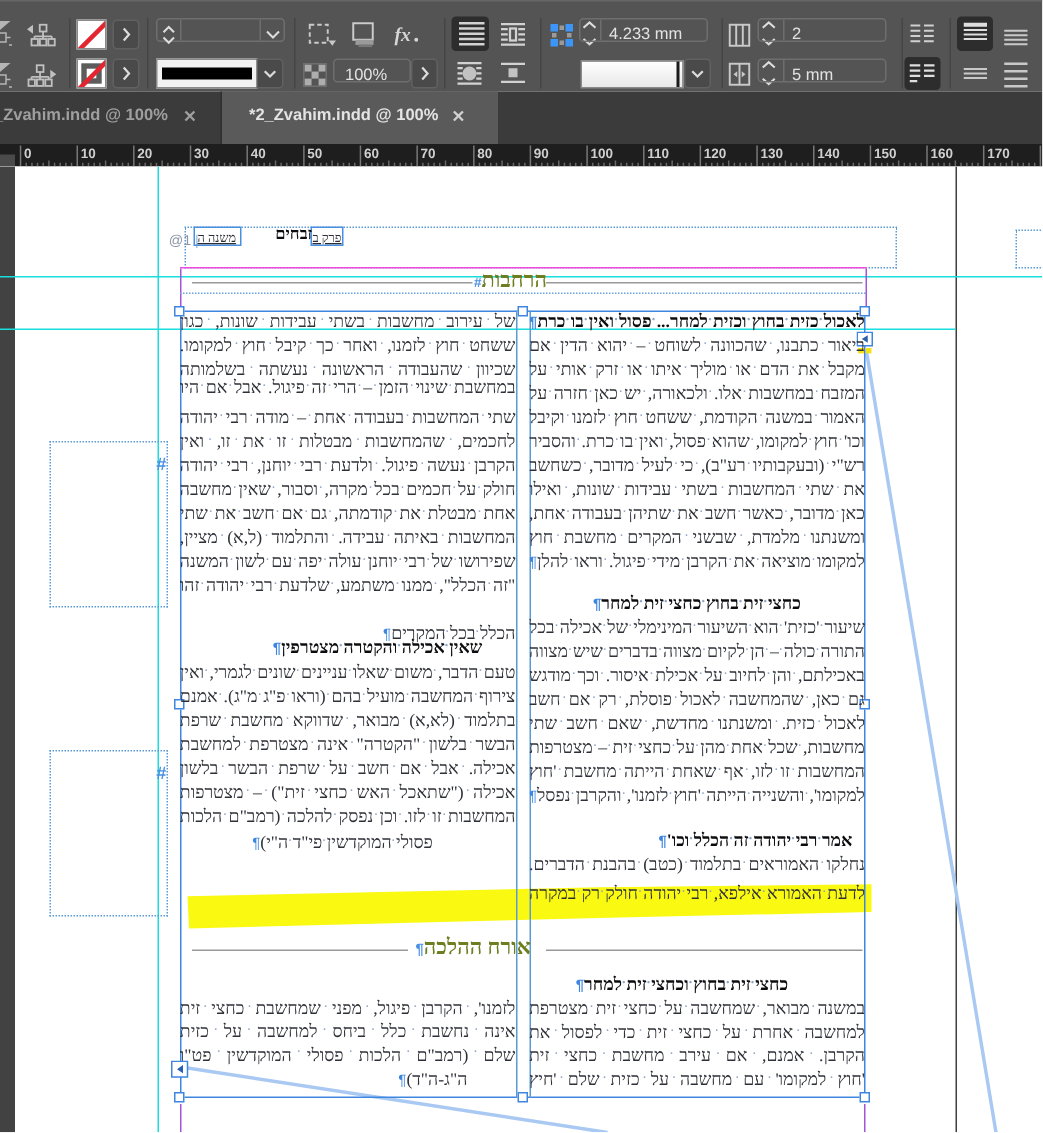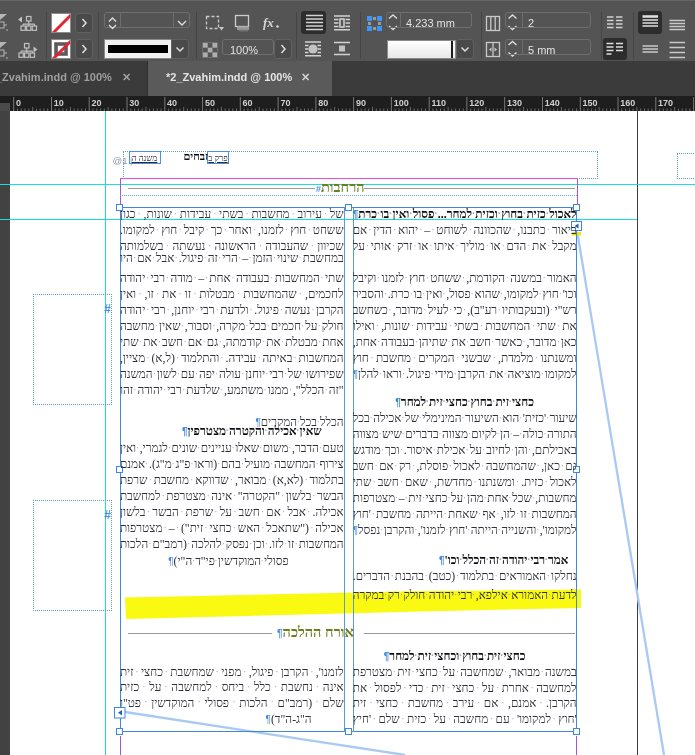--- a/index.html
+++ b/index.html
@@ -332,20 +332,21 @@
 <rect x="6" y="11" width="4" height="3.6" fill="#f5e11a"></rect>
 </svg>
     <svg class="abs" style="left:114px;top:596px;" width="12" height="12" viewBox="0 0 12 12">
 <rect x="0.5" y="0.5" width="10.5" height="10.5" fill="#fff" stroke="#3f86e0"></rect>
 <path d="M8 3 L4 5.75 L8 8.5 Z" fill="#2a5fb0"></path>
 </svg>
     <div class="col" style="left:352.7px;top:0;width:223.9px;height:644px;">
     <div class="tl" style="top:96.0px;"><b>לאכול<span class="sp"> </span>כזית<span class="sp"> </span>בחוץ<span class="sp"> </span>וכזית<span class="sp"> </span>למחר...<span class="sp"> </span>פסול<span class="sp"> </span>ואין<span class="sp"> </span>בו<span class="sp"> </span>כרת<span class="pil">¶</span></b></div>
     <div class="tl" style="top:112.0px;">ביאור<span class="sp"> </span>כתבנו,<span class="sp"> </span>שהכוונה<span class="sp"> </span>לשוחט<span class="sp"> </span>–<span class="sp"> </span>יהוא<span class="sp"> </span>הדין<span class="sp"> </span>אם</div>
     <div class="tl" style="top:128.0px;">מקבל<span class="sp"> </span>את<span class="sp"> </span>הדם<span class="sp"> </span>או<span class="sp"> </span>מוליך<span class="sp"> </span>איתו<span class="sp"> </span>או<span class="sp"> </span>זרק<span class="sp"> </span>אותי<span class="sp"> </span>על</div>
+    <div class="tl" style="top:144.0px;">המזבח<span class="sp"> </span>במחשבות<span class="sp"> </span>אלו.<span class="sp"> </span>ולכאורה,<span class="sp"> </span>יש<span class="sp"> </span>כאן<span class="sp"> </span>חזרה<span class="sp"> </span>על</div>
     <div class="tl" style="top:160.0px;">האמור<span class="sp"> </span>במשנה<span class="sp"> </span>הקודמת,<span class="sp"> </span>ששחט<span class="sp"> </span>חוץ<span class="sp"> </span>לזמנו<span class="sp"> </span>וקיבל</div>
     <div class="tl" style="top:176.0px;">וכו'<span class="sp"> </span>חוץ<span class="sp"> </span>למקומו,<span class="sp"> </span>שהוא<span class="sp"> </span>פסול,<span class="sp"> </span>ואין<span class="sp"> </span>בו<span class="sp"> </span>כרת.<span class="sp"> </span>והסביר</div>
     <div class="tl" style="top:192.0px;">רש"י<span class="sp"> </span>(ובעקבותיו<span class="sp"> </span>רע"ב),<span class="sp"> </span>כי<span class="sp"> </span>לעיל<span class="sp"> </span>מדובר,<span class="sp"> </span>כשחשב</div>
     <div class="tl" style="top:208.0px;">את<span class="sp"> </span>שתי<span class="sp"> </span>המחשבות<span class="sp"> </span>בשתי<span class="sp"> </span>עבידות<span class="sp"> </span>שונות,<span class="sp"> </span>ואילו</div>
     <div class="tl" style="top:224.0px;">כאן<span class="sp"> </span>מדובר,<span class="sp"> </span>כאשר<span class="sp"> </span>חשב<span class="sp"> </span>את<span class="sp"> </span>שתיהן<span class="sp"> </span>בעבודה<span class="sp"> </span>אחת,</div>
     <div class="tl" style="top:240.0px;">ומשנתנו<span class="sp"> </span>מלמדת,<span class="sp"> </span>שבשני<span class="sp"> </span>המקרים<span class="sp"> </span>מחשבת<span class="sp"> </span>חוץ</div>
     <div class="tl" style="top:256.0px;">למקומו<span class="sp"> </span>מוציאה<span class="sp"> </span>את<span class="sp"> </span>הקרבן<span class="sp"> </span>מידי<span class="sp"> </span>פיגול.<span class="sp"> </span>וראו<span class="sp"> </span>להלן<span class="pil">¶</span></div>
     <div class="tl lc" style="top:284.0px;"><b>כחצי<span class="sp"> </span>זית<span class="sp"> </span>בחוץ<span class="sp"> </span>כחצי<span class="sp"> </span>זית<span class="sp"> </span>למחר<span class="pil">¶</span></b></div>
     <div class="tl" style="top:300.0px;">שיעור<span class="sp"> </span>'כזית'<span class="sp"> </span>הוא<span class="sp"> </span>השיעור<span class="sp"> </span>המינימלי<span class="sp"> </span>של<span class="sp"> </span>אכילה<span class="sp"> </span>בכל</div>
     <div class="tl" style="top:316.0px;">התורה<span class="sp"> </span>כולה<span class="sp"> </span>–<span class="sp"> </span>הן<span class="sp"> </span>לקיום<span class="sp"> </span>מצווה<span class="sp"> </span>בדברים<span class="sp"> </span>שיש<span class="sp"> </span>מצווה</div>

